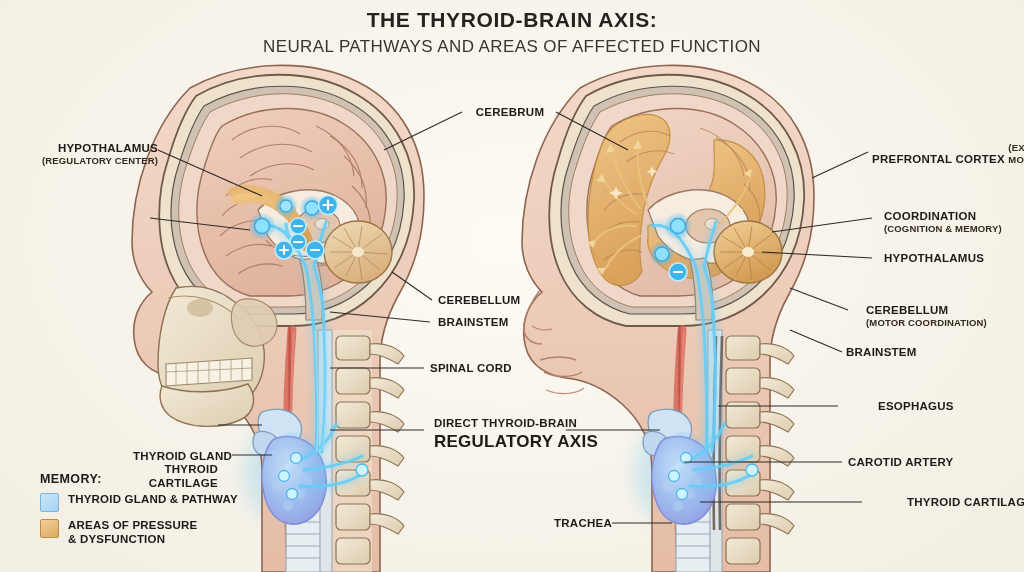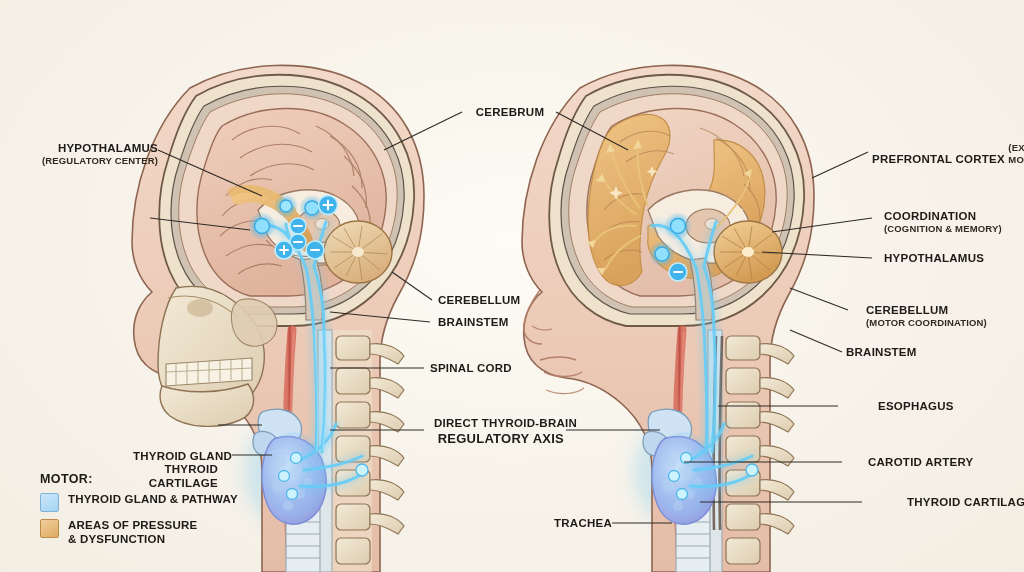--- a/index.html
+++ b/index.html
@@ -538,20 +538,22 @@
       <path d="M872 258 L 762 252"></path>
       <path d="M848 310 L 790 288"></path>
       <path d="M842 352 L 790 330"></path>
       <path d="M838 406 L 718 406"></path>
       <path d="M842 462 L 684 462"></path>
       <path d="M862 502 L 700 502"></path>
     </g>
   </svg>
 
   <div class="title-wrap">
+    <div class="title-main">THE THYROID-BRAIN AXIS:</div>
+    <div class="title-sub">NEURAL PATHWAYS AND AREAS OF AFFECTED FUNCTION</div>
   </div>
 
   <div class="lbl r" style="left:0;top:141px;width:158px;">
     <span>HYPOTHALAMUS</span>
     <span class="sub">(REGULATORY CENTER)</span>
   </div>
   <div class="lbl r" style="left:60px;top:418px;width:158px;margin-top:44px;">
     <span>THYROID</span>
     <span style="display:block;font-size:11.5px;font-weight:bold;">CARTILAGE</span>
   </div>
@@ -566,21 +568,21 @@
     <span>CEREBELLUM</span>
   </div>
   <div class="lbl" style="left:438px;top:315px;">
     <span>BRAINSTEM</span>
   </div>
   <div class="lbl" style="left:430px;top:361px;">
     <span>SPINAL CORD</span>
   </div>
   <div class="lbl c" style="left:434px;top:416px;width:130px;line-height:1.3;">
     <span>DIRECT THYROID-BRAIN</span>
-    <span style="display:block;font-size:13px;font-weight:bold;text-align:right;">REGULATORY AXIS</span>
+    <span style="display:block;font-size:17px;font-weight:bold;">REGULATORY AXIS</span>
   </div>
   <div class="lbl r" style="left:500px;top:516px;width:112px;">
     <span>TRACHEA</span>
   </div>
 
   <div class="lbl" style="left:872px;top:142px;">
     <span>PREFRONTAL CORTEX</span>
     <span class="sub" style="white-space:normal;width:130px;display:inline-block;">(EXECUTIVE FUNCTION &amp; MOOD)</span>
   </div>
   <div class="lbl" style="left:884px;top:209px;">
@@ -593,29 +595,29 @@
   <div class="lbl" style="left:866px;top:303px;">
     <span>CEREBELLUM</span>
     <span class="sub">(MOTOR COORDINATION)</span>
   </div>
   <div class="lbl" style="left:846px;top:345px;">
     <span>BRAINSTEM</span>
   </div>
   <div class="lbl" style="left:846px;top:399px;padding-left:32px;">
     <span>ESOPHAGUS</span>
   </div>
-  <div class="lbl" style="left:868px;top:455px;">
+  <div class="lbl" style="left:848px;top:455px;">
     <span>CAROTID ARTERY</span>
   </div>
   <div class="lbl" style="left:907px;top:495px;">
     <span>THYROID CARTILAGE</span>
   </div>
 
   <div class="legend">
-    <div class="legend-title">MOTOR:</div>
+    <div class="legend-title">MEMORY:</div>
     <div class="legend-row">
       <div class="sw blue"></div>
       <div class="legend-txt">THYROID GLAND &amp; PATHWAY</div>
     </div>
     <div class="legend-row">
       <div class="sw orange"></div>
       <div class="legend-txt">
         <span>AREAS OF PRESSURE</span><br>
         <span>&amp; DYSFUNCTION</span>
       </div>

